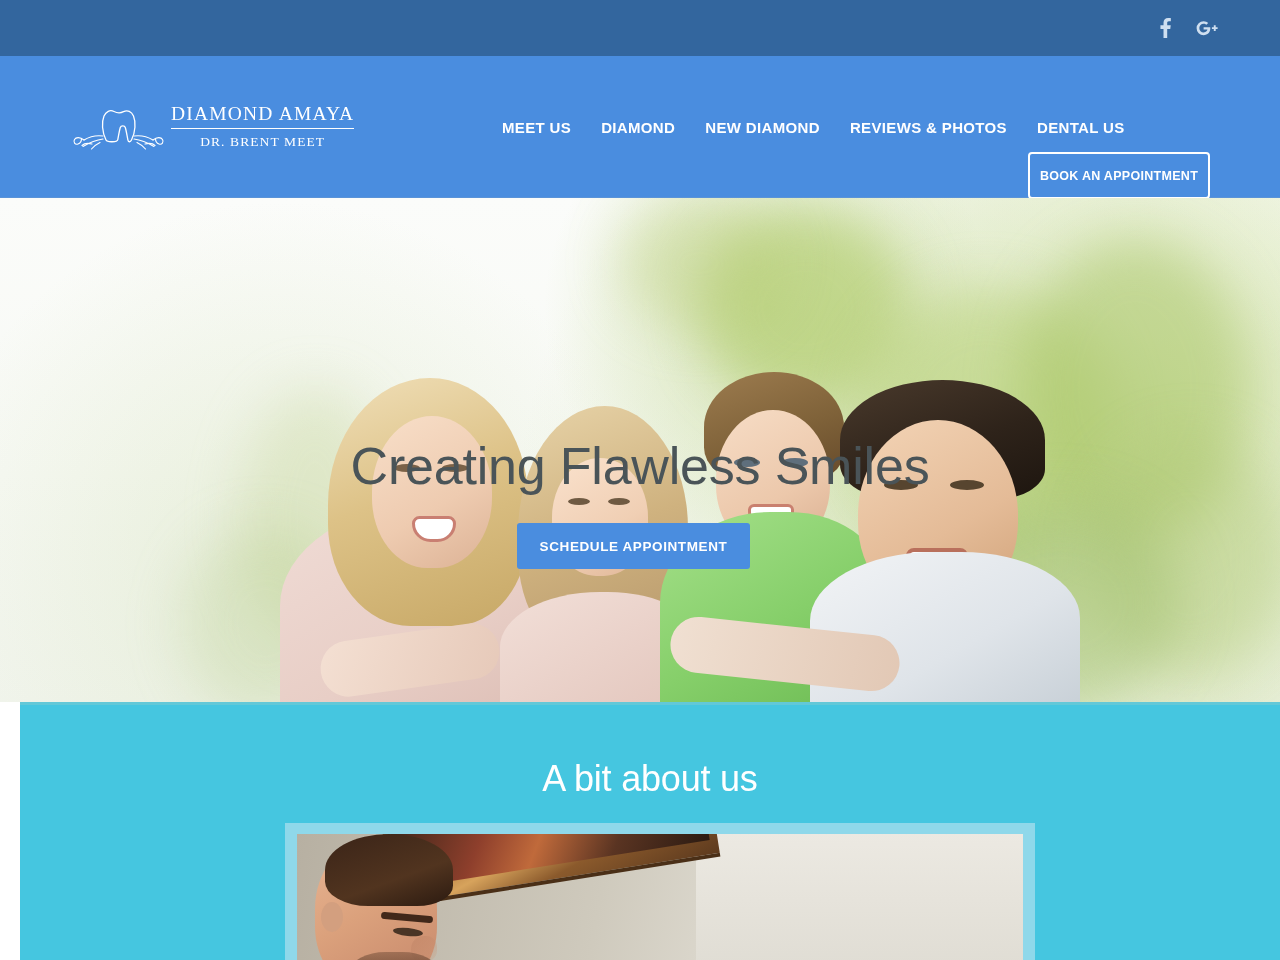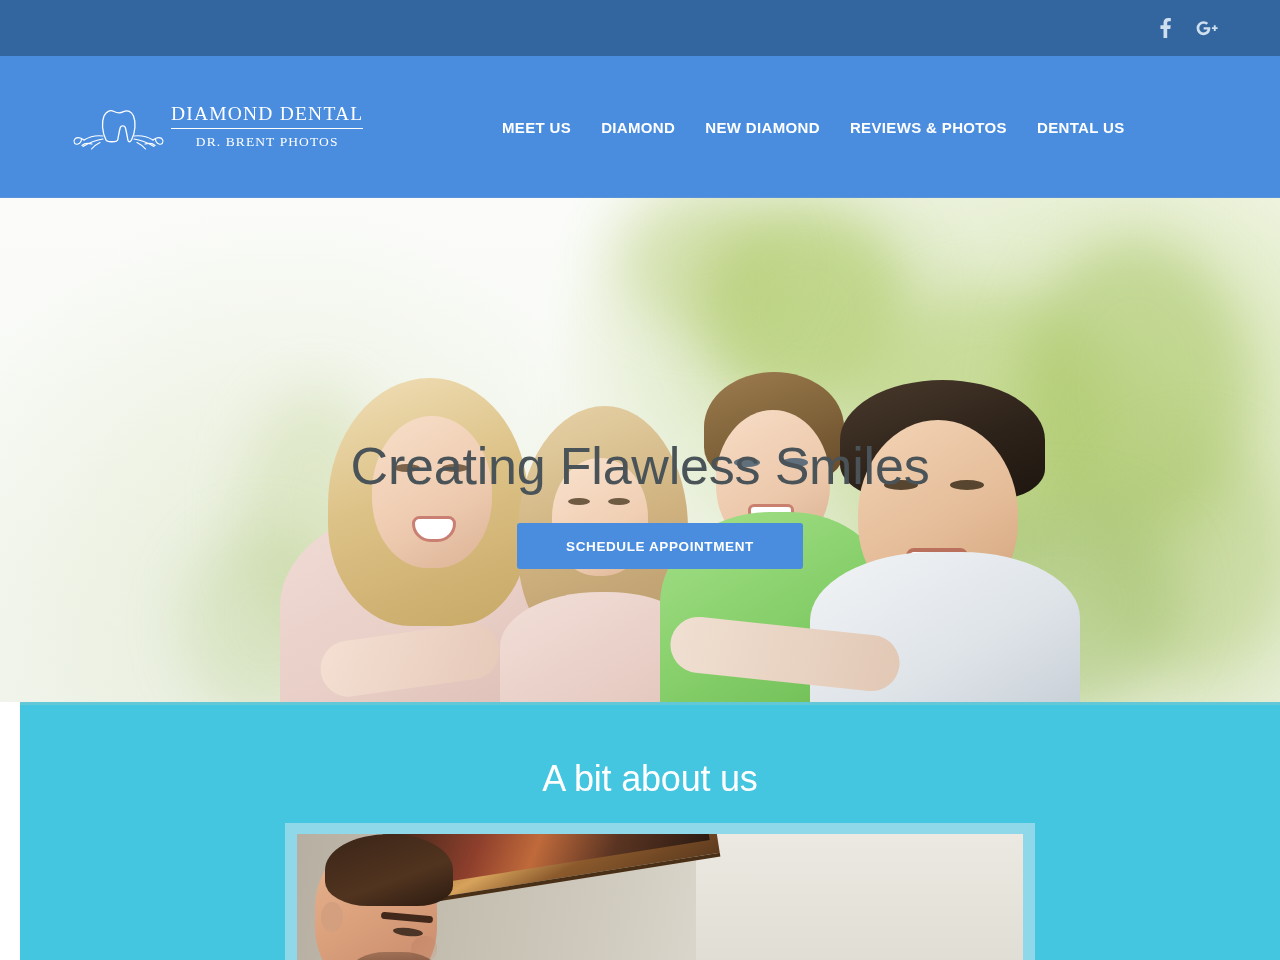--- a/index.html
+++ b/index.html
@@ -168,21 +168,21 @@
     font-size: 52px;
     font-weight: 300;
     color: #4a5458;
     letter-spacing: -0.2px;
     z-index: 5;
   }
   .schedule-btn {
     position: absolute;
     top: 325px;
     left: 517px;
-    width: 286px;
+    width: 233px;
     height: 46px;
     background: #4a8ddf;
     border: none;
     border-radius: 3px;
     color: #ffffff;
     font-size: 13.5px;
     font-weight: bold;
     letter-spacing: 0.6px;
     cursor: pointer;
     z-index: 6;
@@ -322,33 +322,34 @@
         <path d="M22 48 C18 47 14 47.5 12 49.5"></path>
         <path d="M30 46.5 C26 48.5 23 51 21.5 53"></path>
         <path d="M64 40 C71 39 78 41 83 44"></path>
         <path d="M64 43 C72 44 79 47.5 84 50.5"></path>
         <path d="M83 44 C87 41 91 41 92.5 43.5 C94 46 92 49 89 48 C86.4 47.1 85.5 44.8 85.5 42.5"></path>
         <path d="M75 48 C79 47 83 47.5 85 49.5"></path>
         <path d="M67 46.5 C71 48.5 74 51 75.5 53"></path>
       </g>
     </svg>
     <div class="logo-text">
-      <div class="logo-title">DIAMOND DENTAL</div>
-      <div class="logo-sub">DR. BRENT PHOTOS</div>
+      <div class="logo-title">DIAMOND AMAYA</div>
+      <div class="logo-sub">DR. BRENT MEET</div>
     </div>
   </div>
 
   <nav class="nav">
     <div class="nav-item">MEET US</div>
     <div class="nav-item">DIAMOND</div>
     <div class="nav-item">NEW DIAMOND</div>
     <div class="nav-item">REVIEWS &amp; PHOTOS</div>
     <div class="nav-item">DENTAL US</div>
   </nav>
 
+  <div class="book-btn">BOOK AN APPOINTMENT</div>
 </div>
 
 <div class="hero">
 
   <div class="hero-photo">
     <div class="leaf" style="left:700px; top:10px;  width:210px; height:200px; background:rgba(172,200,96,0.55);"></div>
     <div class="leaf" style="left:860px; top:90px;  width:250px; height:260px; background:rgba(188,212,126,0.50);"></div>
     <div class="leaf" style="left:1020px;top:40px;  width:230px; height:300px; background:rgba(162,194,92,0.45);"></div>
     <div class="leaf" style="left:1090px;top:240px; width:200px; height:240px; background:rgba(176,200,118,0.40);"></div>
     <div class="leaf" style="left:940px; top:300px; width:240px; height:210px; background:rgba(150,182,96,0.35);"></div>

